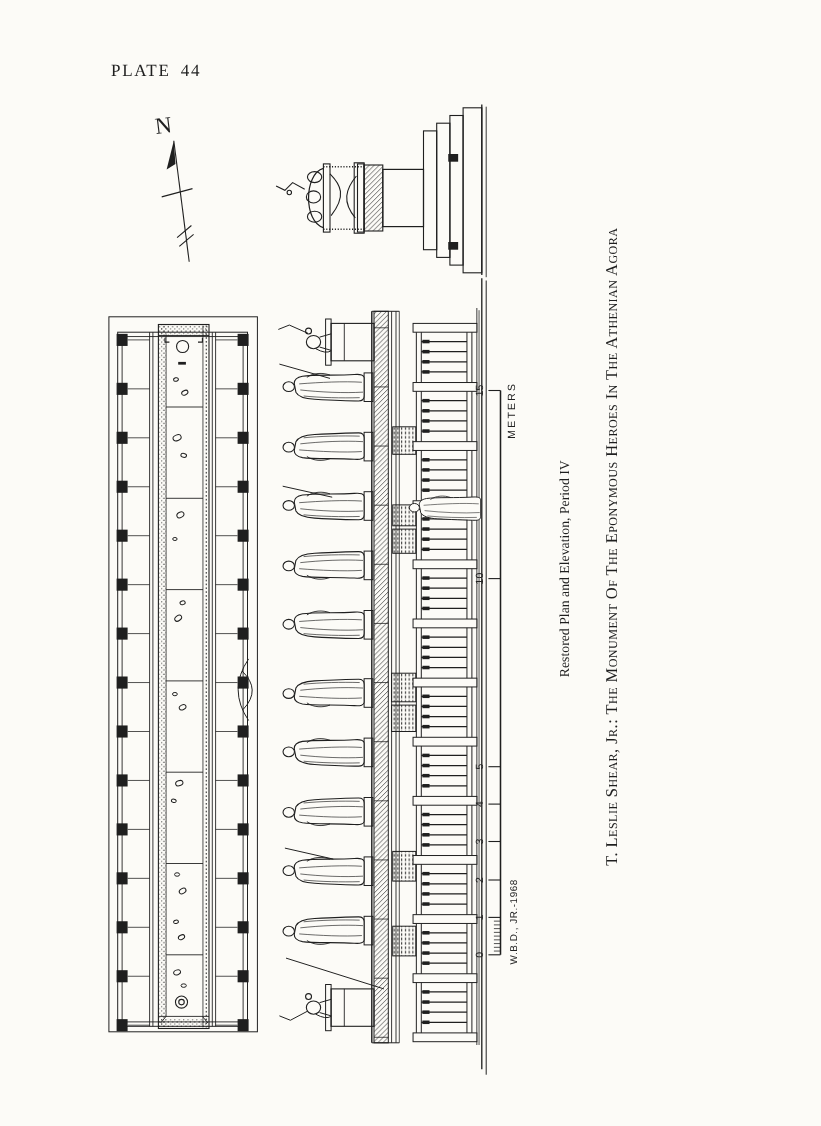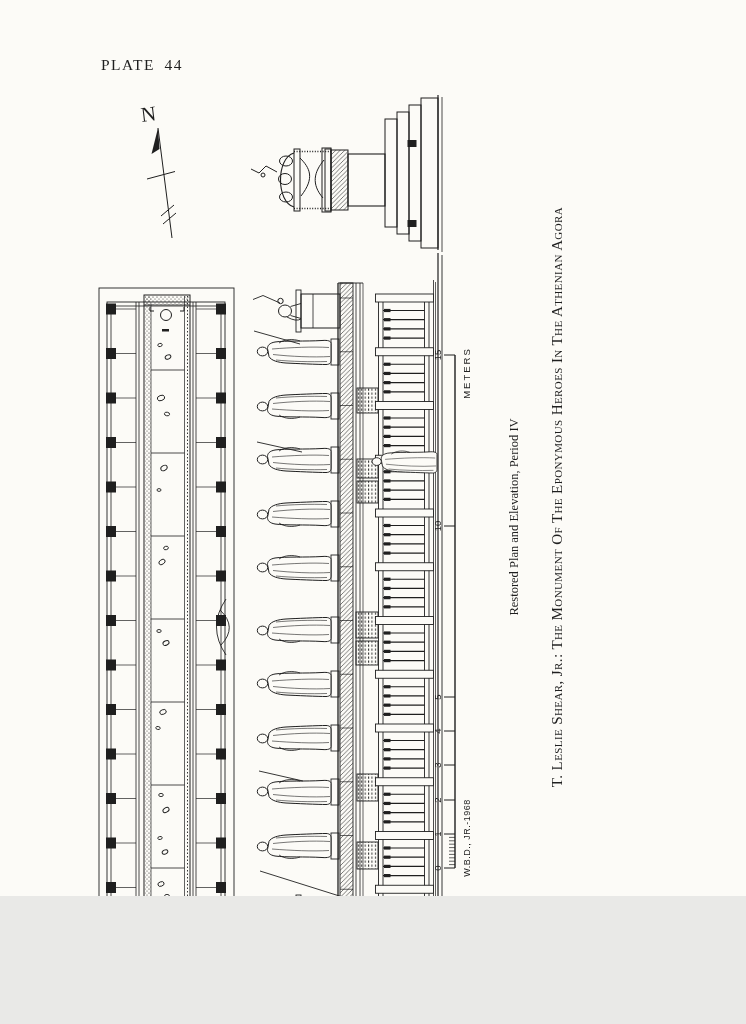--- a/index.html
+++ b/index.html
@@ -1,16 +1,16 @@
 <!DOCTYPE html>
 <html><head>
 <meta charset="utf-8">
 <style>
   html,body{margin:0;padding:0;background:#e9e9e7;}
-  .page{position:relative;width:746px;height:896px;background:#fcfbf7;overflow:hidden;
+  .page{position:relative;width:746px;height:1024px;background:#fcfbf7;overflow:hidden;
         font-family:"Liberation Serif", serif;color:#1f1f1f;}
   svg{position:absolute;left:0;top:0;}
   .abs{position:absolute;white-space:nowrap;}
   .rot{position:absolute;white-space:nowrap;transform:translate(-50%,-50%) rotate(-90deg);}
   .plate-label{font-size:15.5px;letter-spacing:1.5px;word-spacing:4px;}
   .north-n{font-size:21px;transform:rotate(-7deg);}
   .tick{font-family:"Liberation Sans", sans-serif;font-size:9.5px;color:#222;}
   .meters{font-family:"Liberation Sans", sans-serif;font-size:9.5px;letter-spacing:2px;color:#222;}
   .credit{font-family:"Liberation Sans", sans-serif;font-size:9px;letter-spacing:.5px;color:#222;}
   .cap-sub{font-size:12.5px;}

